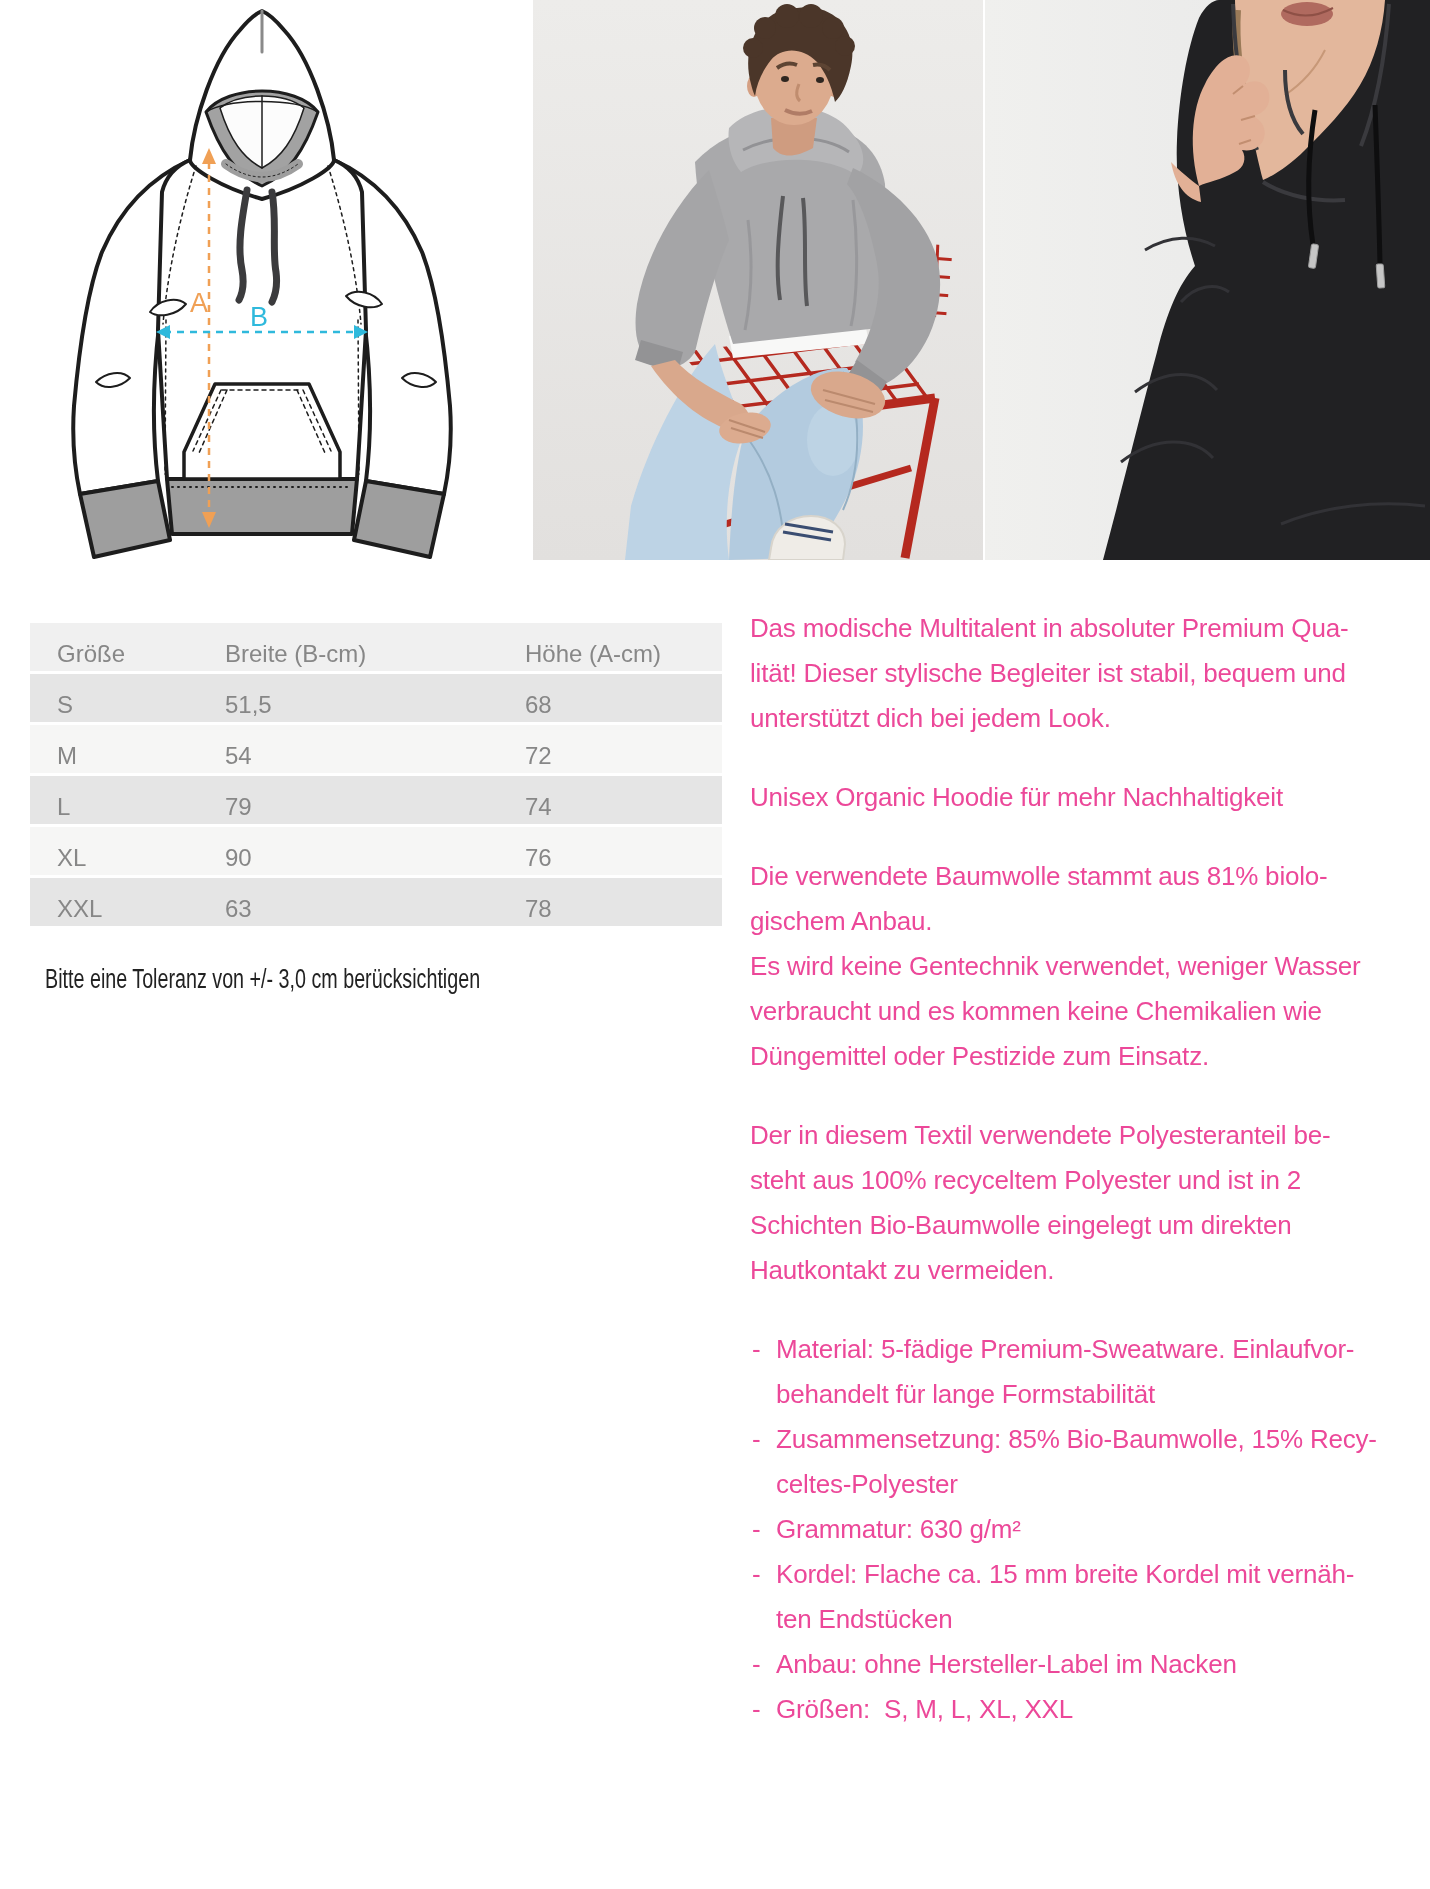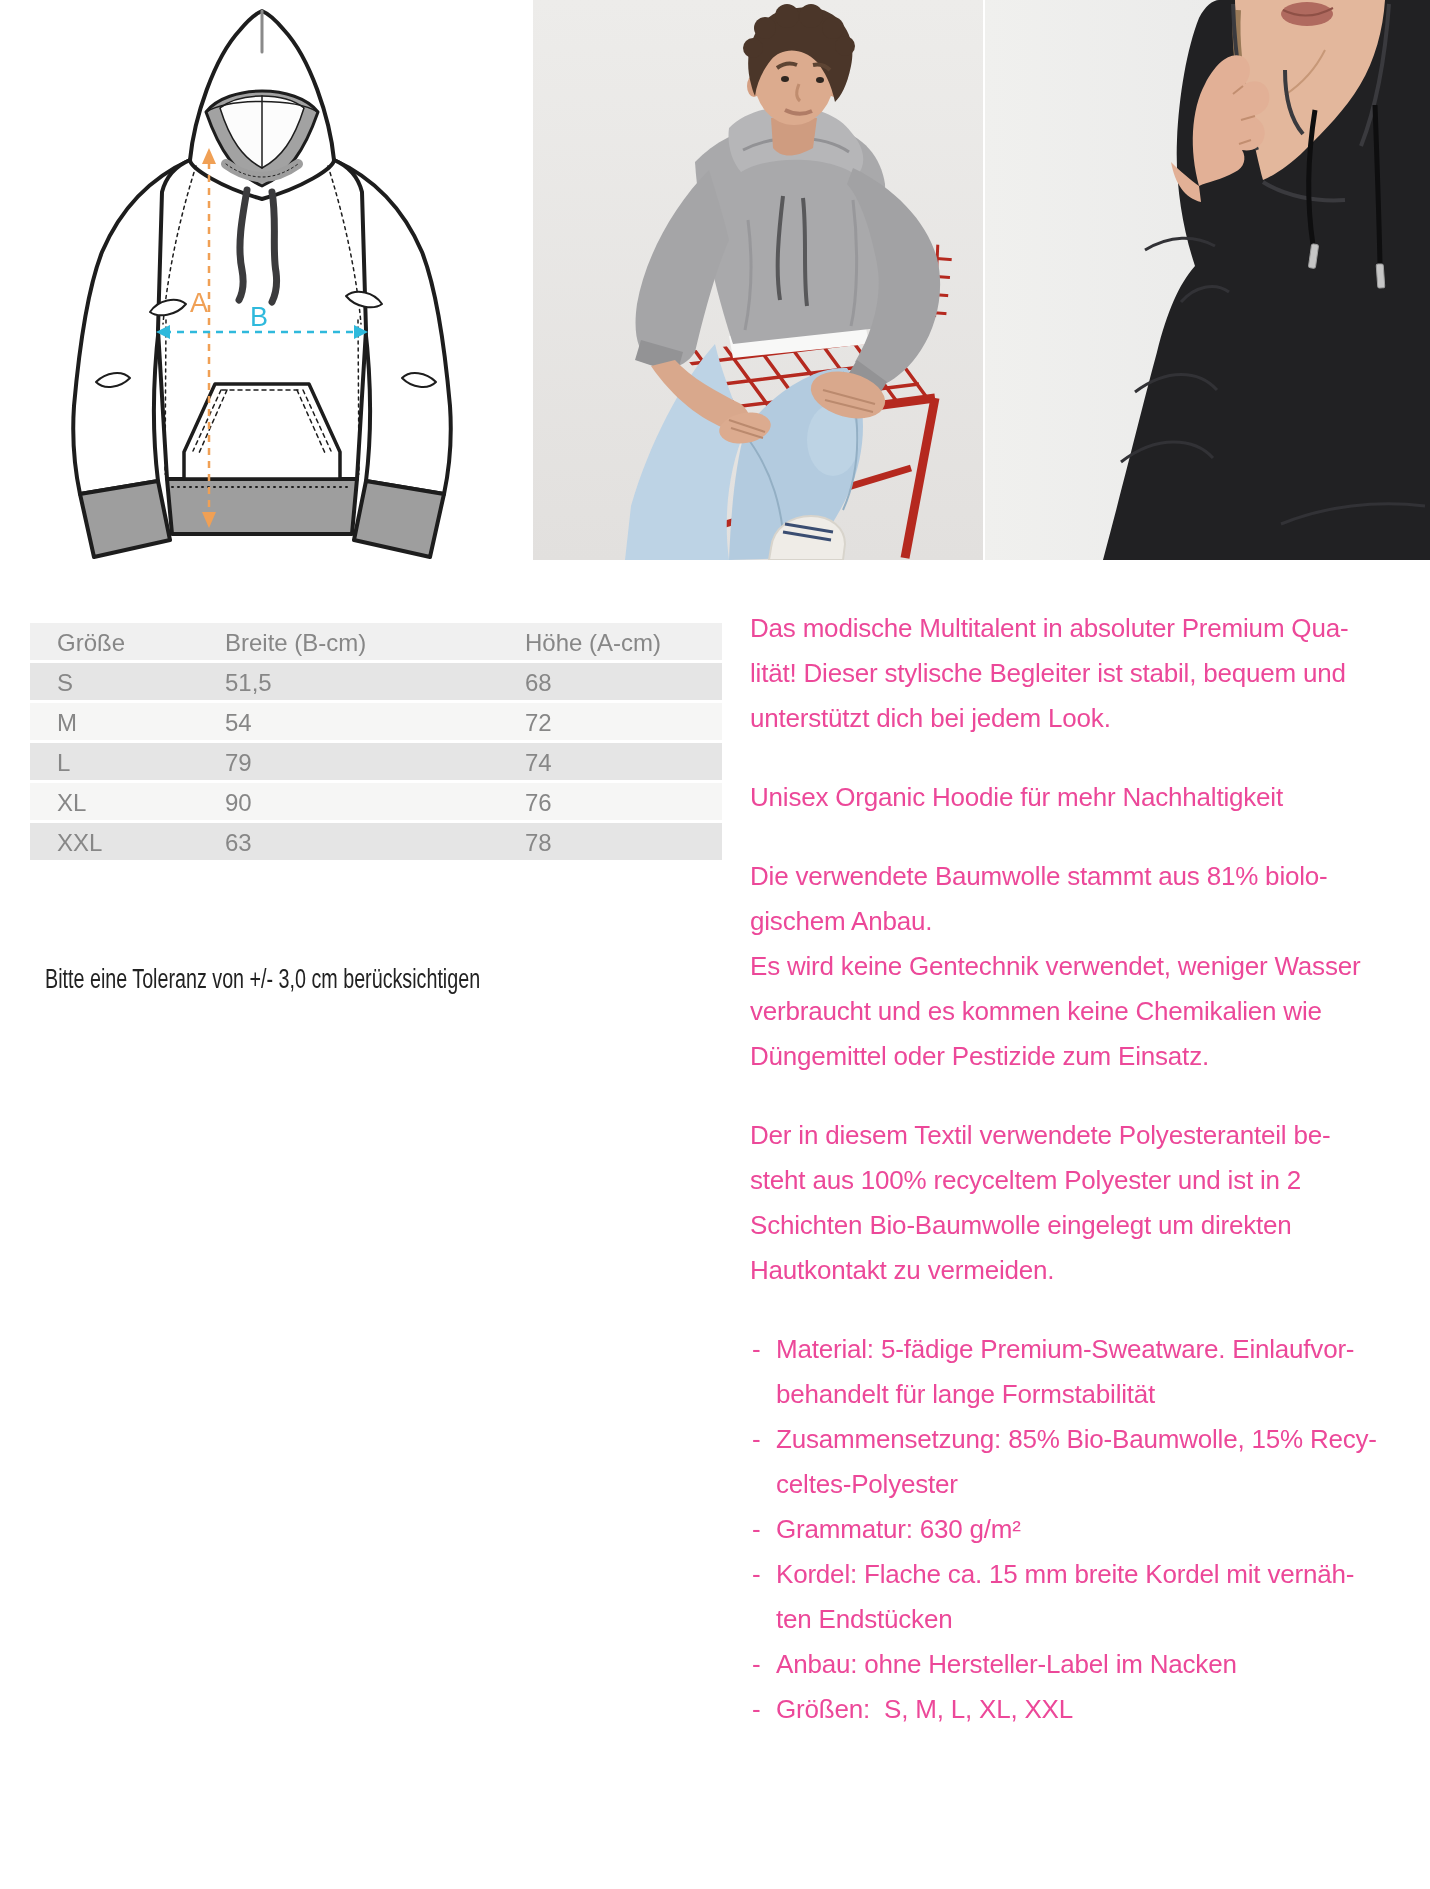--- a/index.html
+++ b/index.html
@@ -15,21 +15,21 @@
   
   .size-table{
     position:absolute;top:620px;left:30px;width:692px;
     border-collapse:separate;border-spacing:0 3px;table-layout:fixed;
     font-size:24px;color:#878787;
   }
   .size-table col.c1{width:168px}
   .size-table col.c2{width:300px}
   .size-table col.c3{width:224px}
   .size-table th,.size-table td{
-    height:34px;padding:3px 0 0 27px;text-align:left;vertical-align:middle;
+    height:34px;padding:14px 0 0 27px;text-align:left;vertical-align:middle;
     font-weight:400;white-space:nowrap;
   }
   .size-table thead th{background:#f0f0f0;}
   .size-table tbody tr:nth-child(odd) td{background:#e5e5e5;}
   .size-table tbody tr:nth-child(even) td{background:#f6f6f5;}
   
   .tolerance{
     position:absolute;top:964px;left:45px;font-size:27px;color:#222222;
     white-space:nowrap;transform:scaleX(0.73);transform-origin:0 0;
   }

